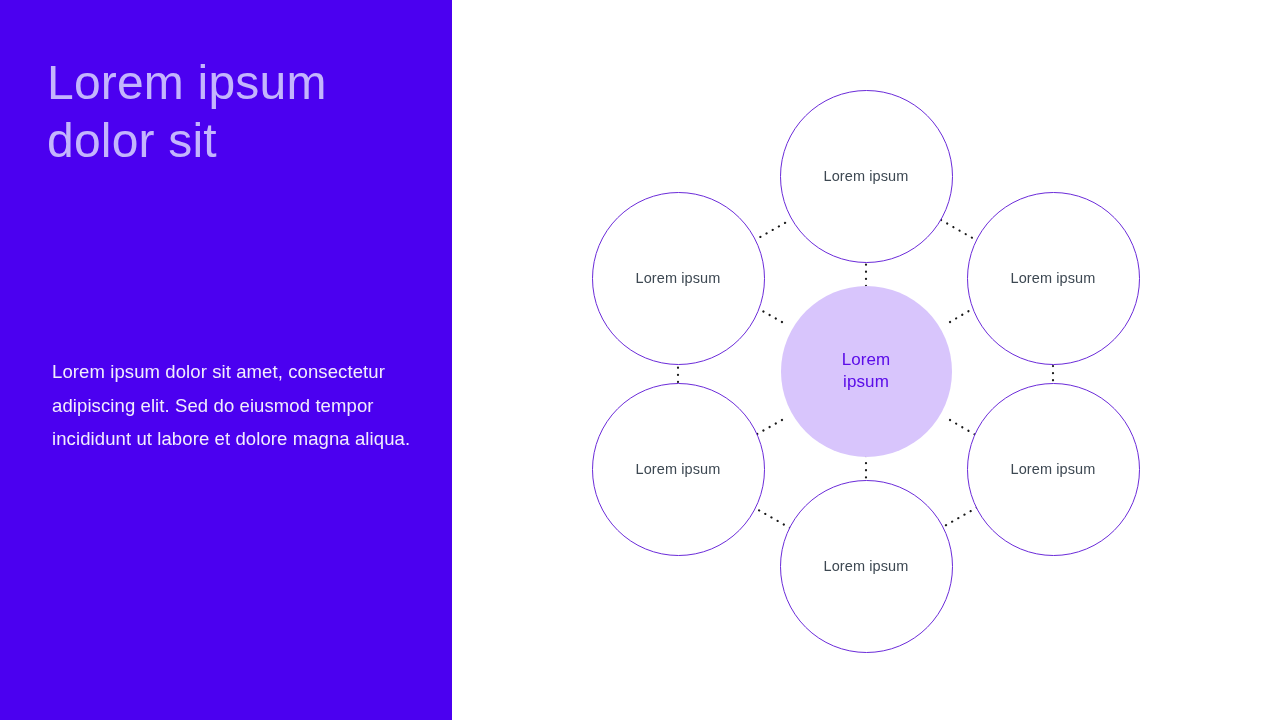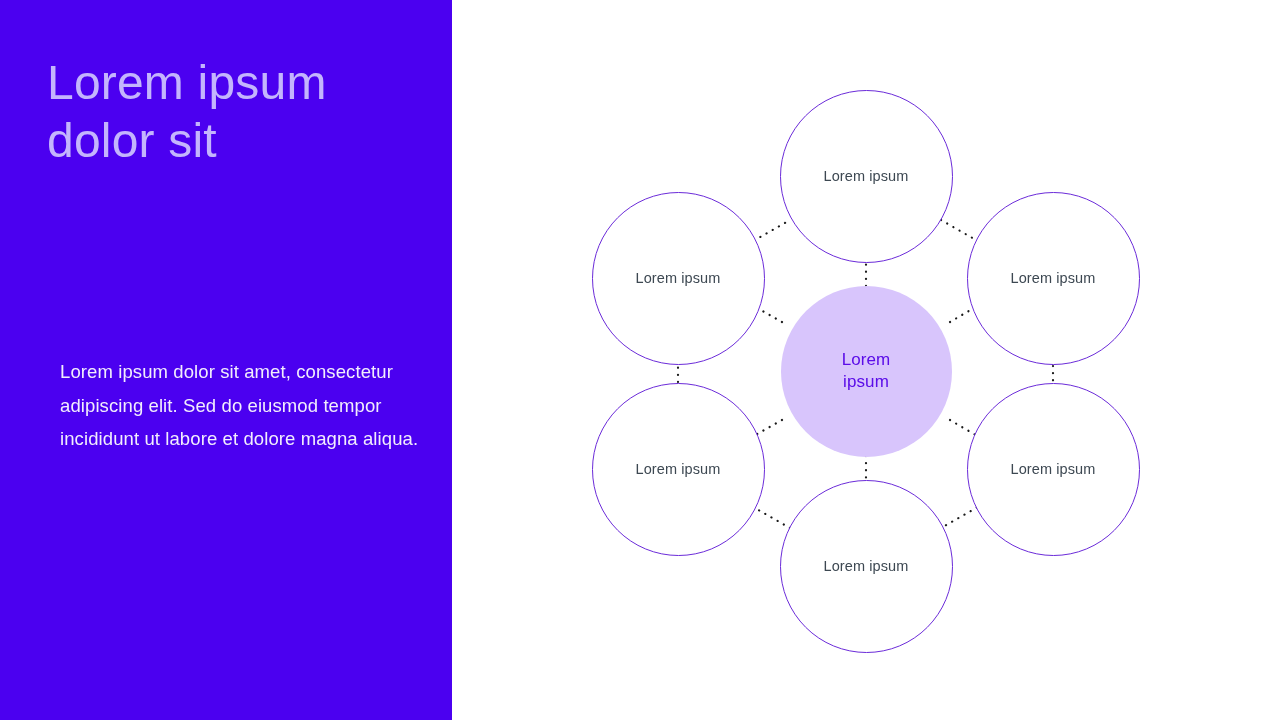--- a/index.html
+++ b/index.html
@@ -36,21 +36,21 @@
     width: 370px;
     margin: 0;
     color: #c4b5fd;
     font-size: 48px;
     font-weight: 400;
     line-height: 1.2;
     letter-spacing: 0.2px;
   }
   #slide-body {
     position: absolute;
-    left: 60px;
+    left: 52px;
     top: 355px;
     width: 362px;
     margin: 0;
     color: #f2edfd;
     font-size: 18.5px;
     font-weight: 400;
     line-height: 1.82;
     letter-spacing: 0.1px;
   }
 

